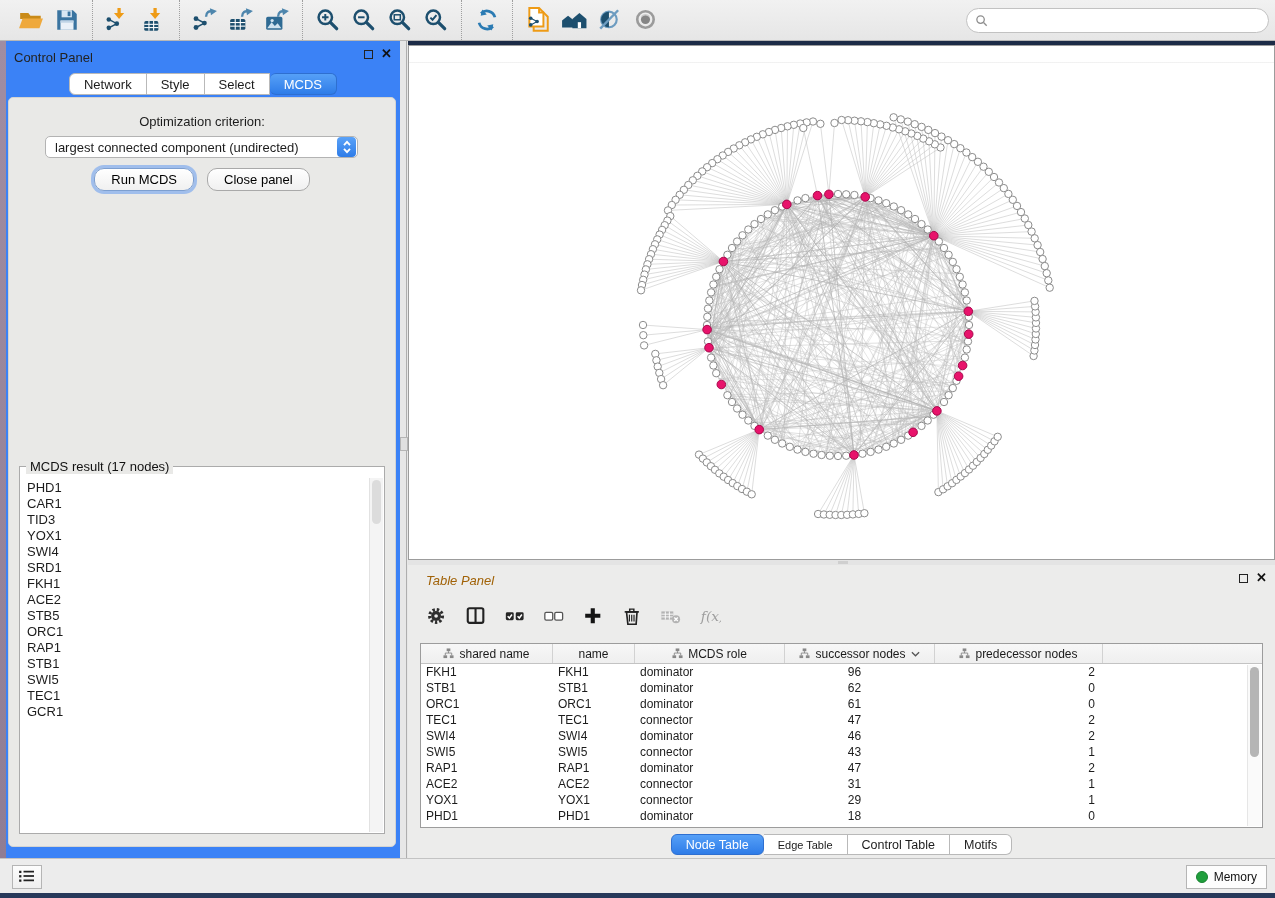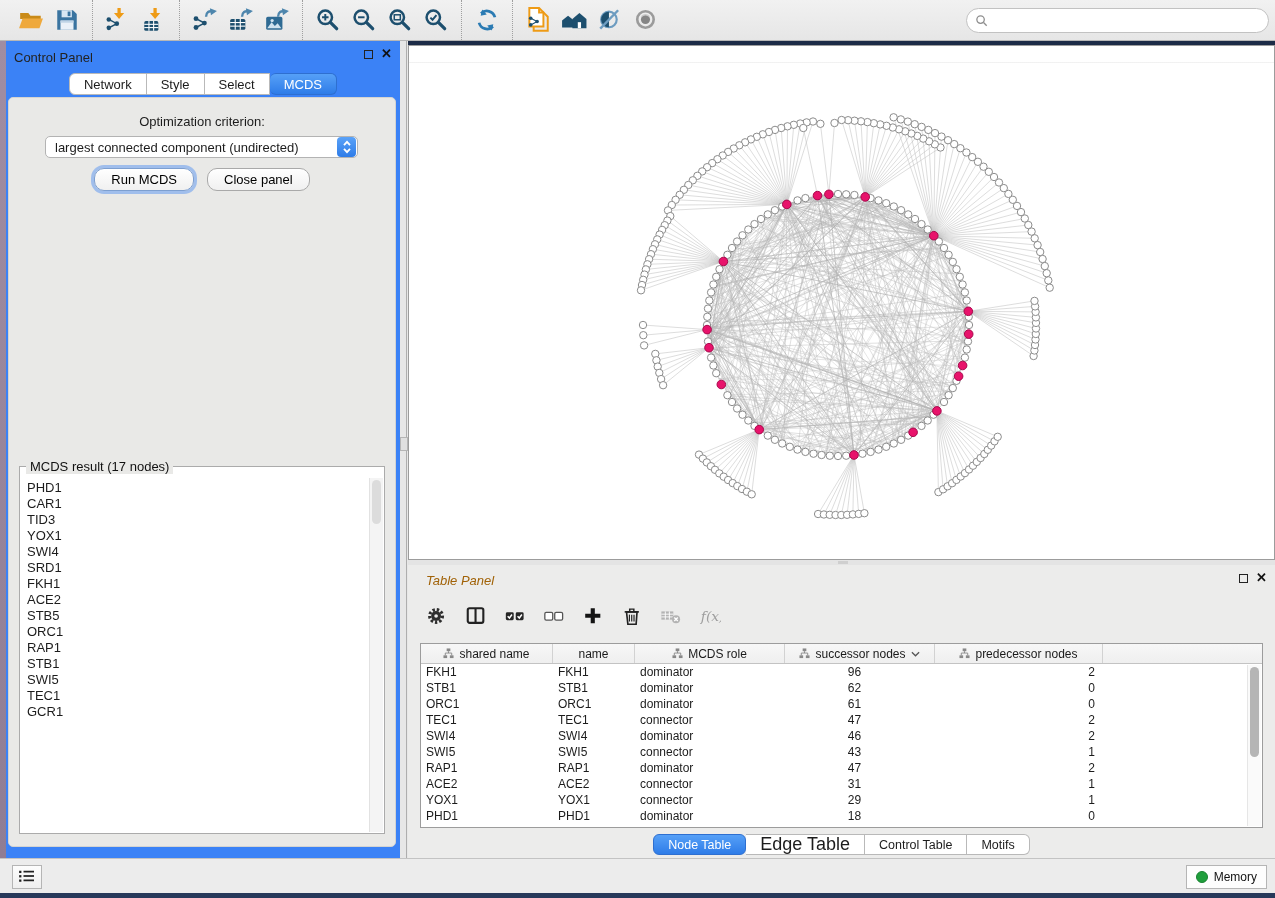--- a/index.html
+++ b/index.html
@@ -1467,21 +1467,21 @@
           <div class="td num" style="width: 150px;">18</div>
           <div class="td num2" style="width: 168px;">0</div>
         </div>
       </div>
     <div id="nt-scroll">
         <div id="nt-thumb"></div>
       </div>
   </div>
   <div id="tp-tabs">
       <div class="seg active" style="height: 21px; font-size: 12.5px;">Node Table</div>
-      <div class="seg" style="height: 21px; font-size: 18px;">Edge Table</div>
+      <div class="seg" style="height: 21px; font-size: 11px;">Edge Table</div>
       <div class="seg" style="height: 21px; font-size: 12.5px;">Control Table</div>
       <div class="seg" style="height: 21px; font-size: 12.5px;">Motifs</div>
     </div>
 </div>
 
 <div id="status-bar" class="abs">
   <div id="list-btn">
     <span>
       <svg viewBox="0 0 20 16" width="18" height="14">
           <g stroke="#222" stroke-width="2">

